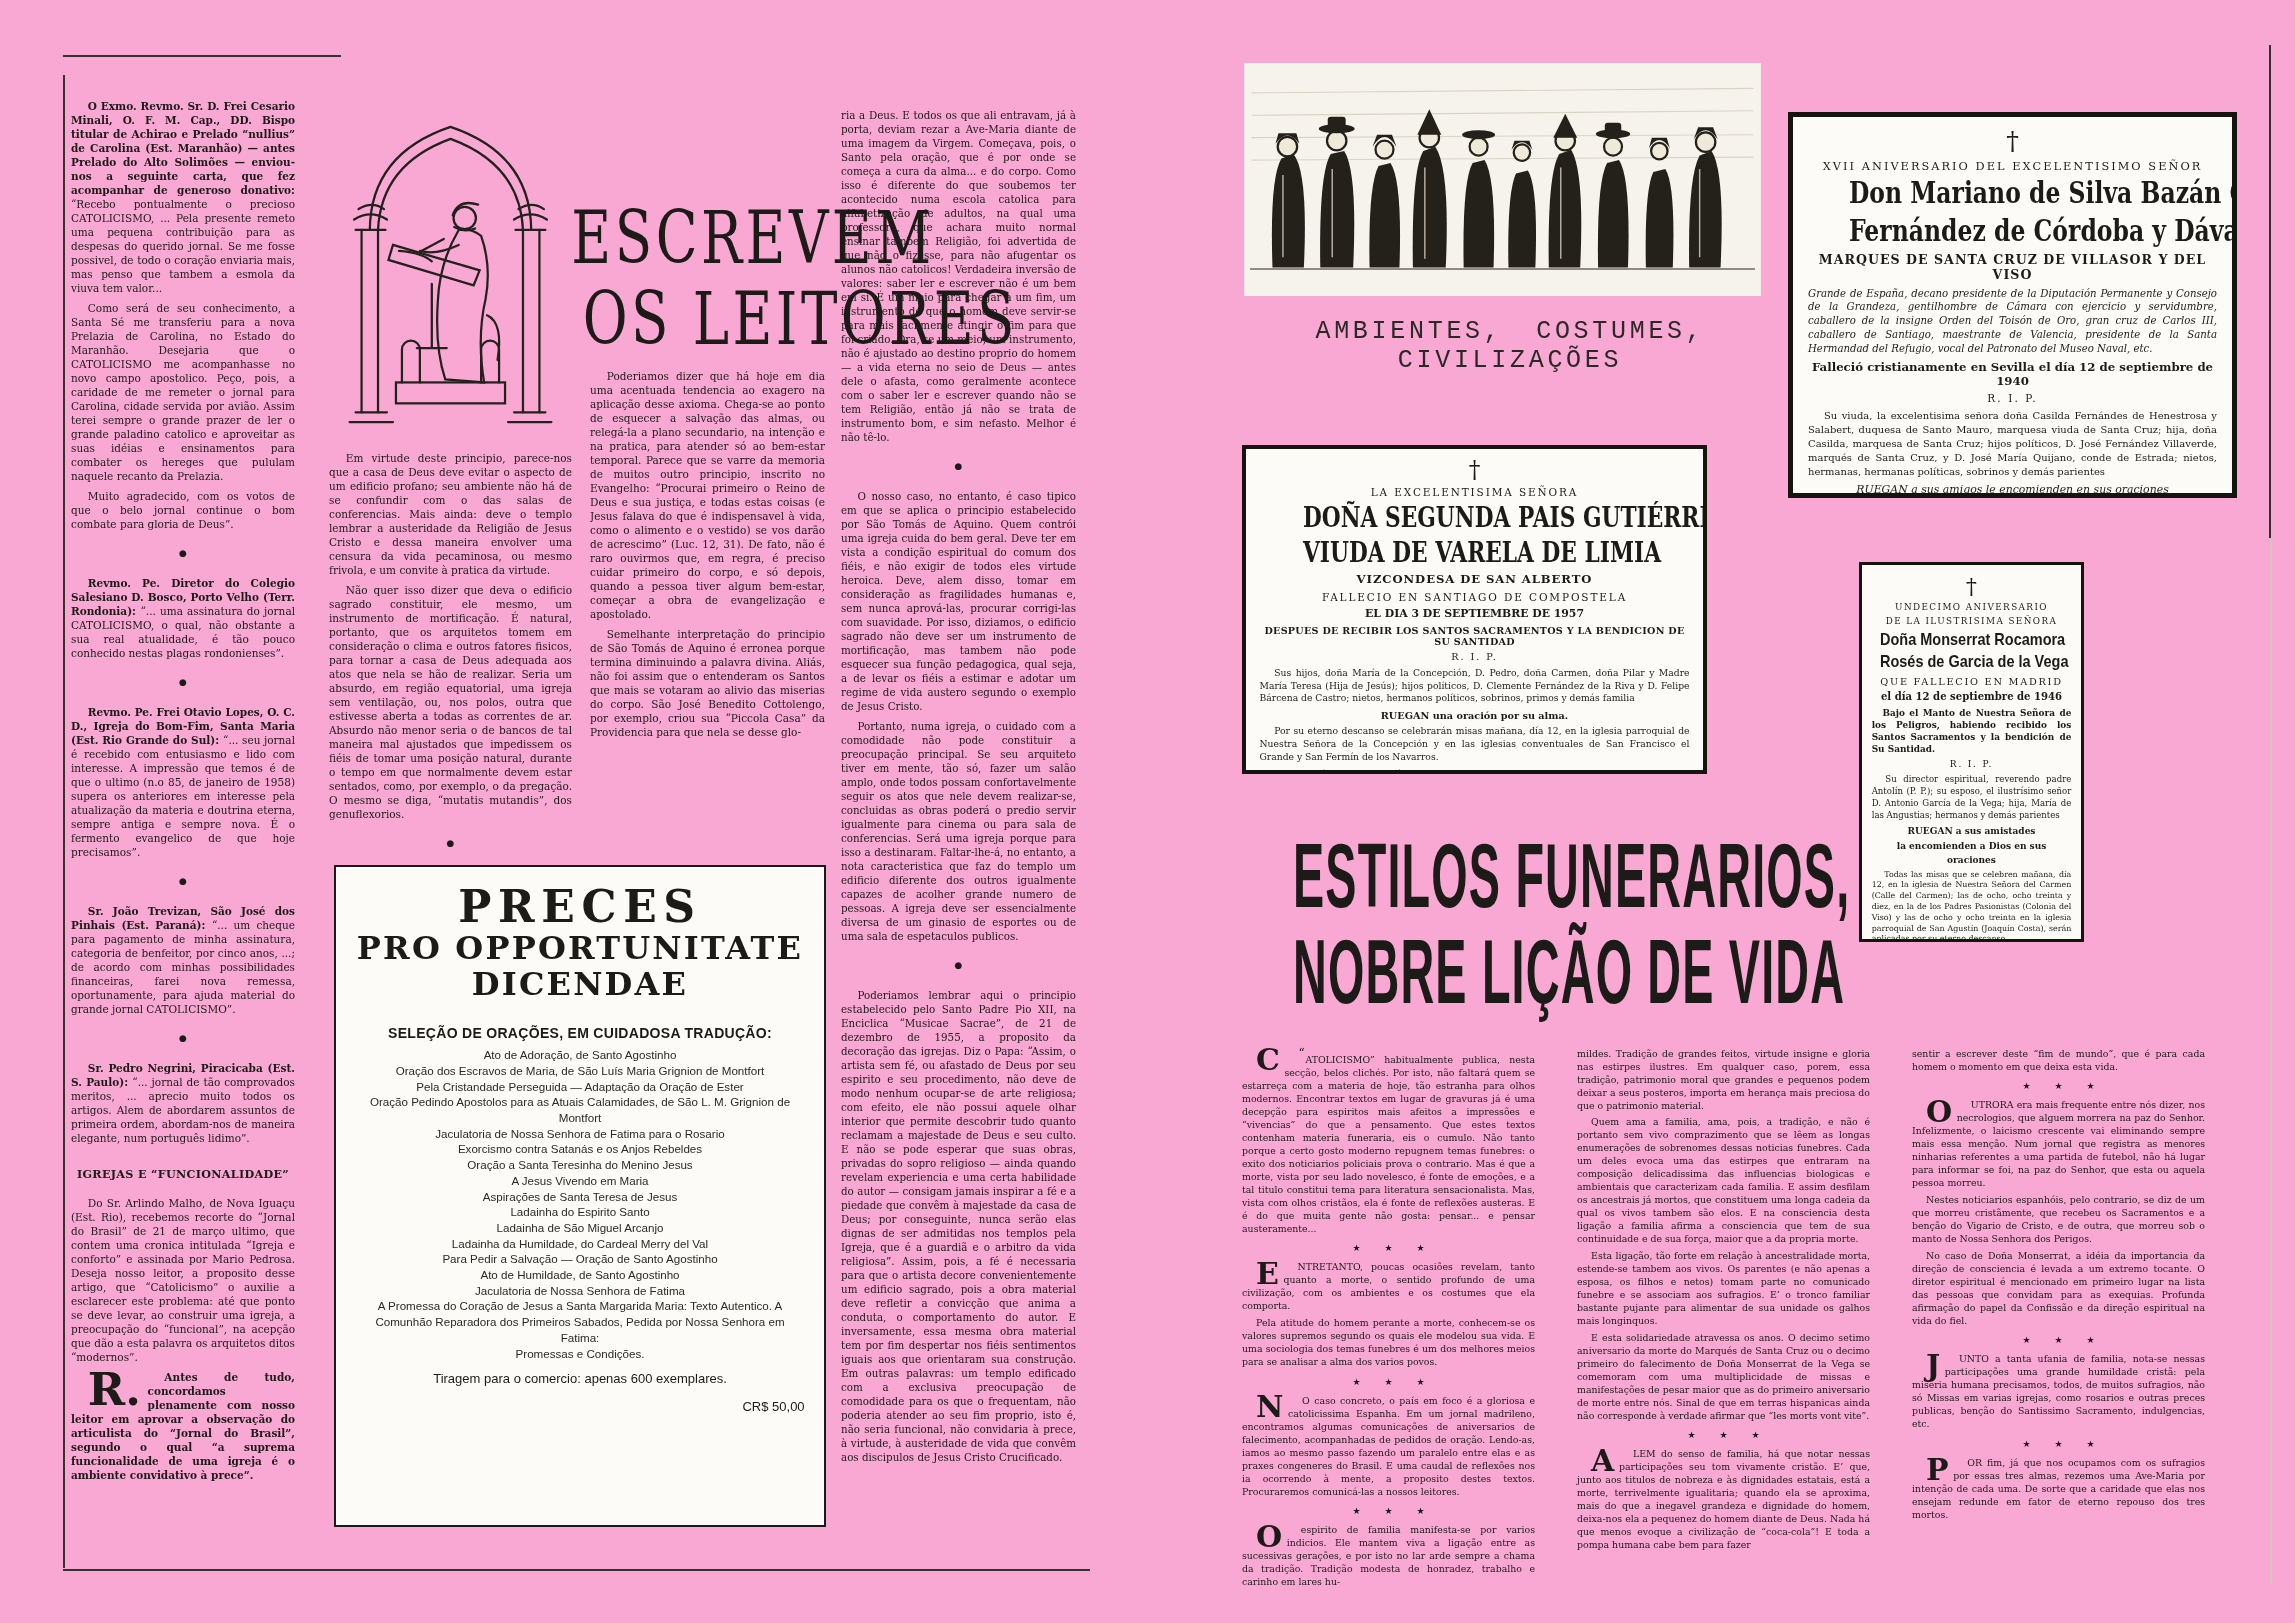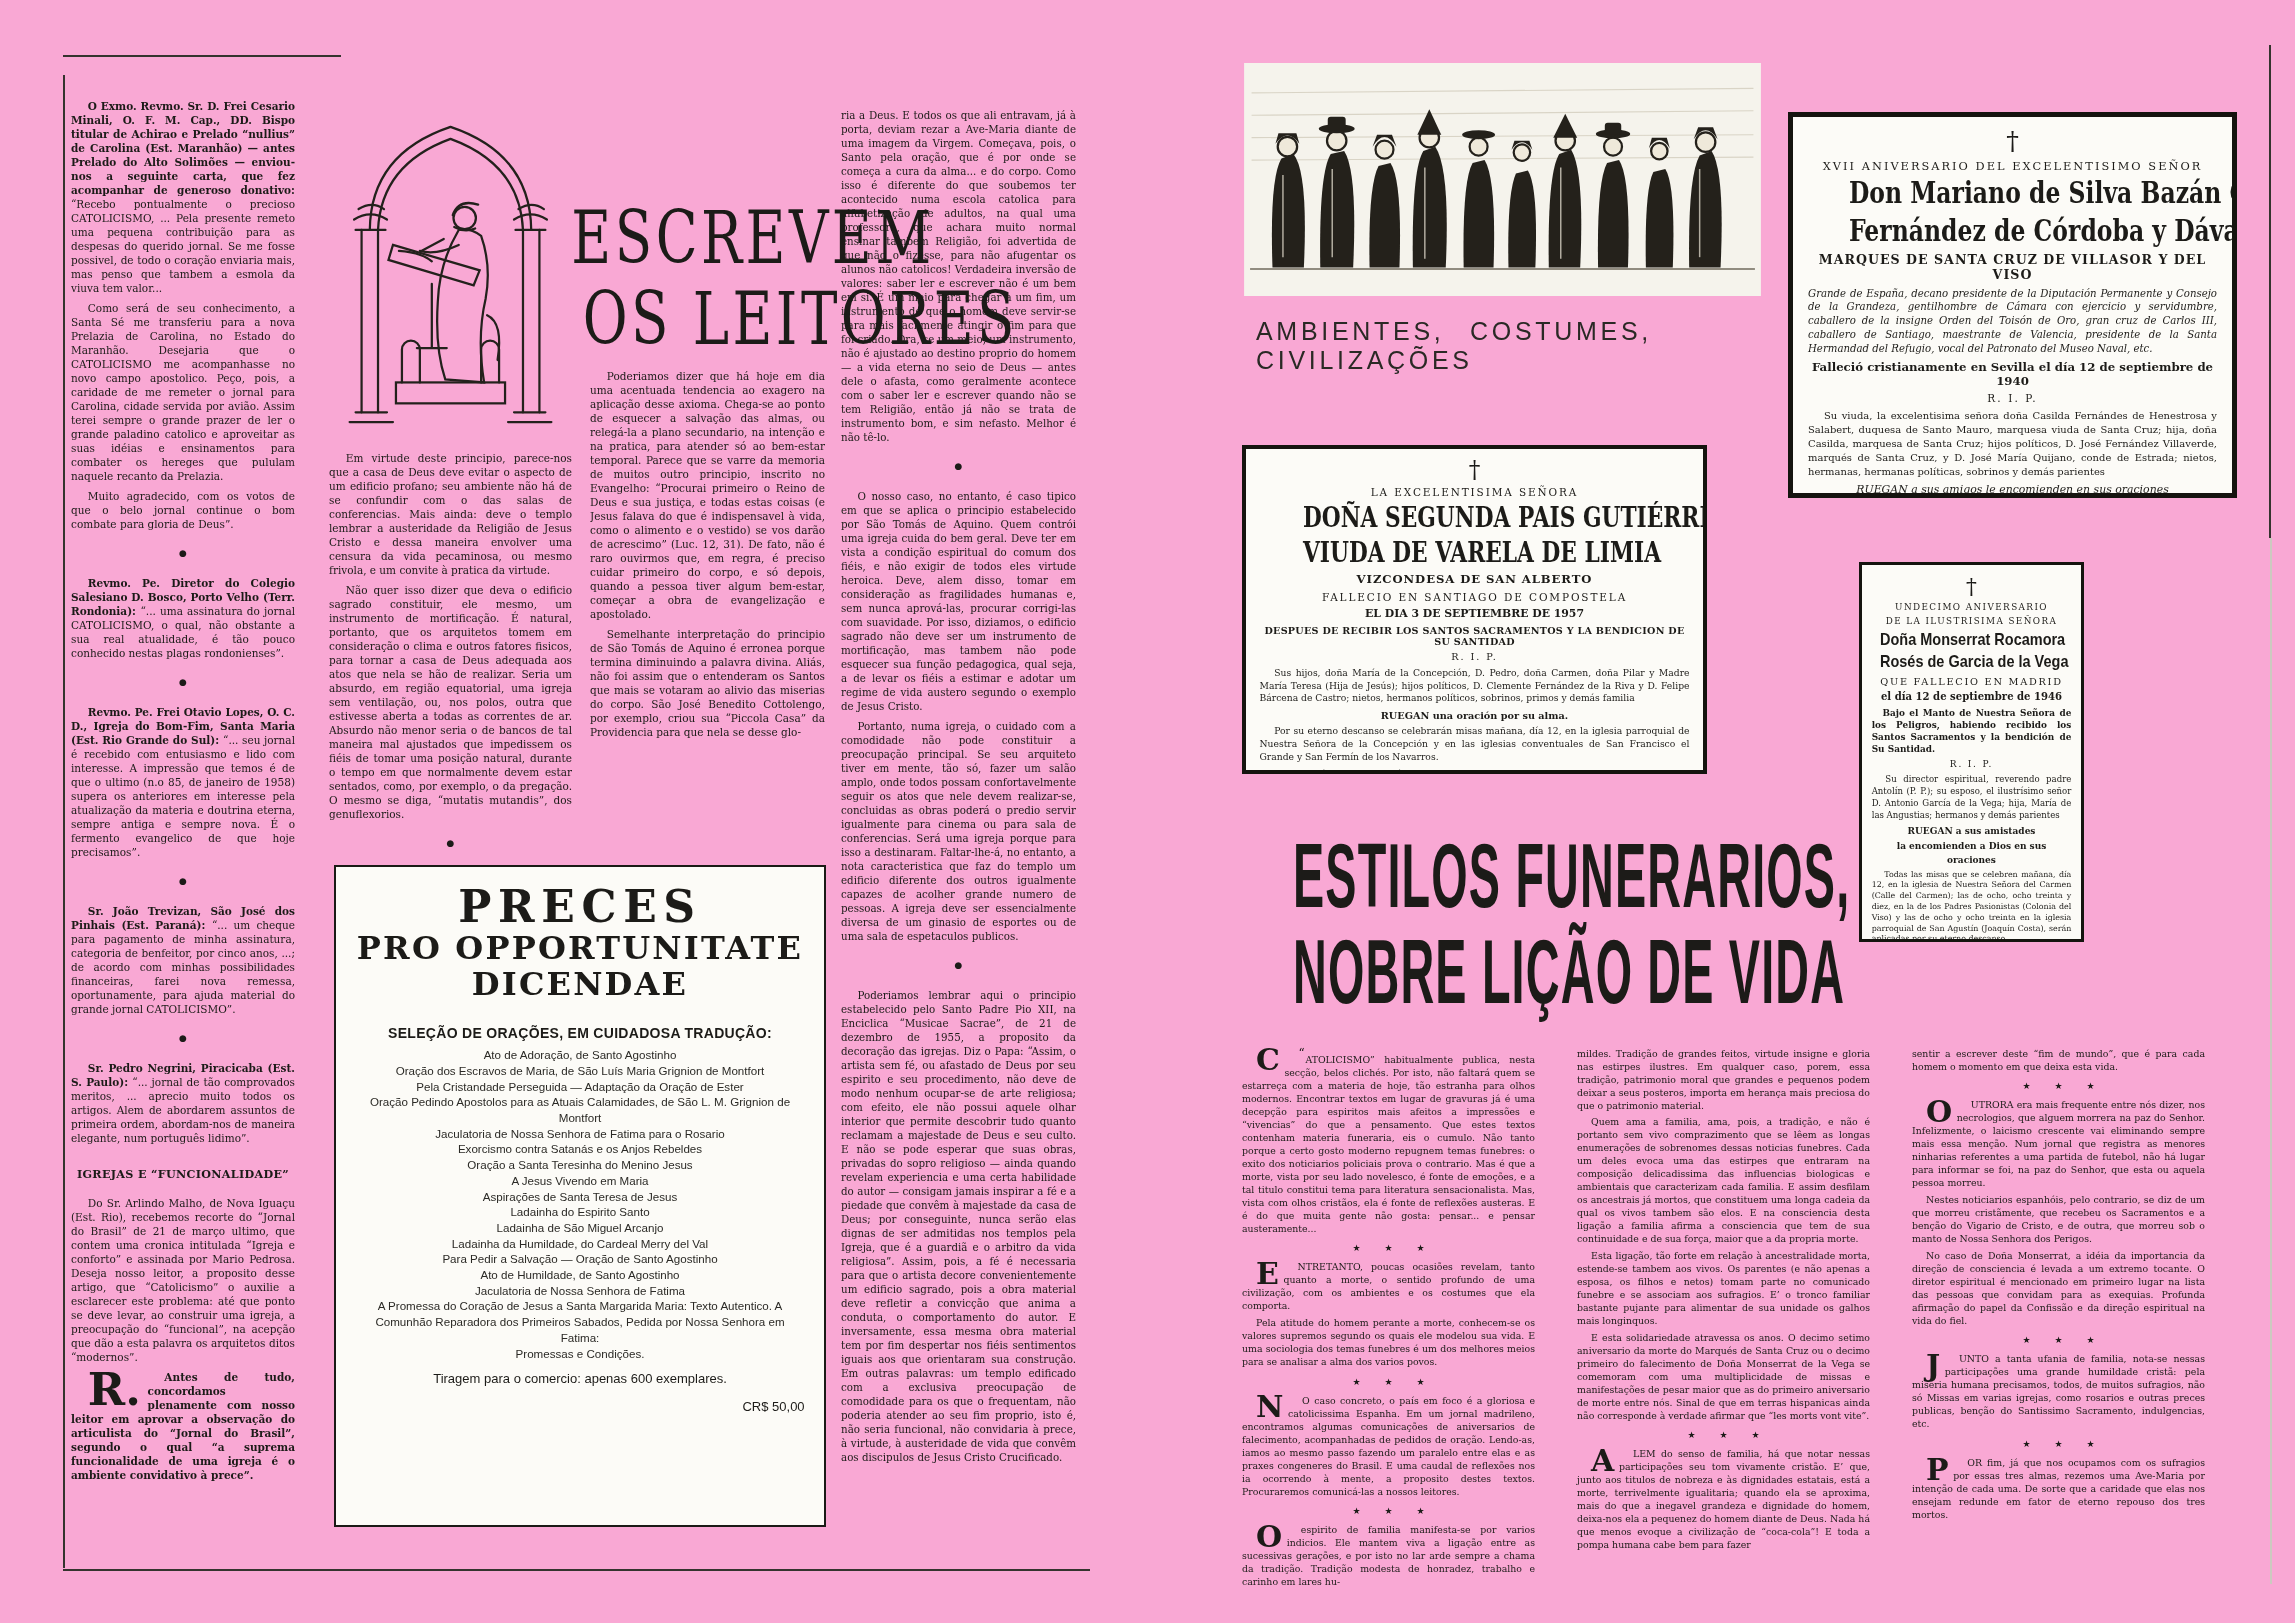--- a/index.html
+++ b/index.html
@@ -23,22 +23,22 @@
   .drop-pre{font-size:12px;vertical-align:6px;padding-right:0.7px;}
 
   
   .mast-line{text-align:center;height:81px;}
   .mast-line span{display:inline-block;font-size:72px;letter-spacing:4.5px;white-space:nowrap;
                   transform:scaleX(.76);transform-origin:center;font-weight:400;}
   .head-line{height:96px;}
   .head-line span{display:inline-block;font-family:"Liberation Sans",sans-serif;font-weight:700;
                   font-size:90px;line-height:1.02;letter-spacing:2.2px;white-space:nowrap;
                   transform:scaleX(.52);transform-origin:left center;}
-  .caption{font-family:Liberation Sans, sans-serif;font-size:25px;letter-spacing:3.7px;word-spacing:15px;
-           color:#2a2925;}
+  .caption{font-family:Liberation Mono, monospace;font-size:25px;letter-spacing:3.7px;word-spacing:15px;
+           color:#2a2925;text-align:center;}
 
   
   .preces{border:2.2px solid #1b1a16;box-sizing:border-box;overflow:hidden;text-align:center;background:#fcfbf7;}
   .preces-title{font-size:44px;font-weight:700;letter-spacing:6.7px;margin:12px 0 1.5px;line-height:1.05;}
   .preces-sub{font-size:32px;font-weight:700;letter-spacing:2.2px;line-height:1.12;}
   .preces-selhead{font-family:"Liberation Sans",sans-serif;font-weight:700;font-size:14px;margin:22.4px 0 6px;letter-spacing:0.3px;}
   .preces-item{font-family:"Liberation Sans",sans-serif;font-size:11.6px;line-height:15.7px;color:#2b2a26;}
   .preces-prim{font-family:"Liberation Sans",sans-serif;font-weight:700;font-size:13.5px;line-height:18.7px;margin-top:12px;}
   .preces-tir{font-family:"Liberation Sans",sans-serif;font-size:13px;margin-top:9.7px;}
   .preces-price{font-family:"Liberation Sans",sans-serif;font-size:13px;margin-top:13px;text-align:right;}

